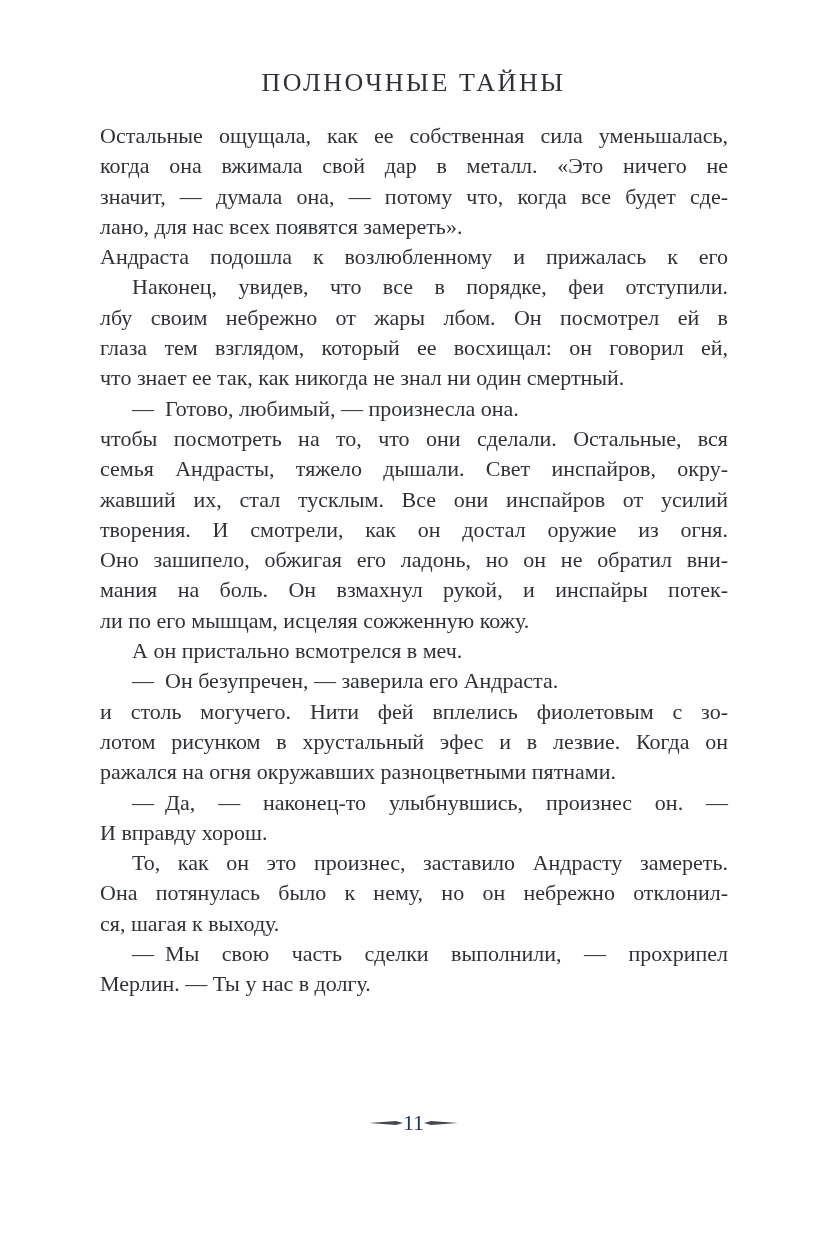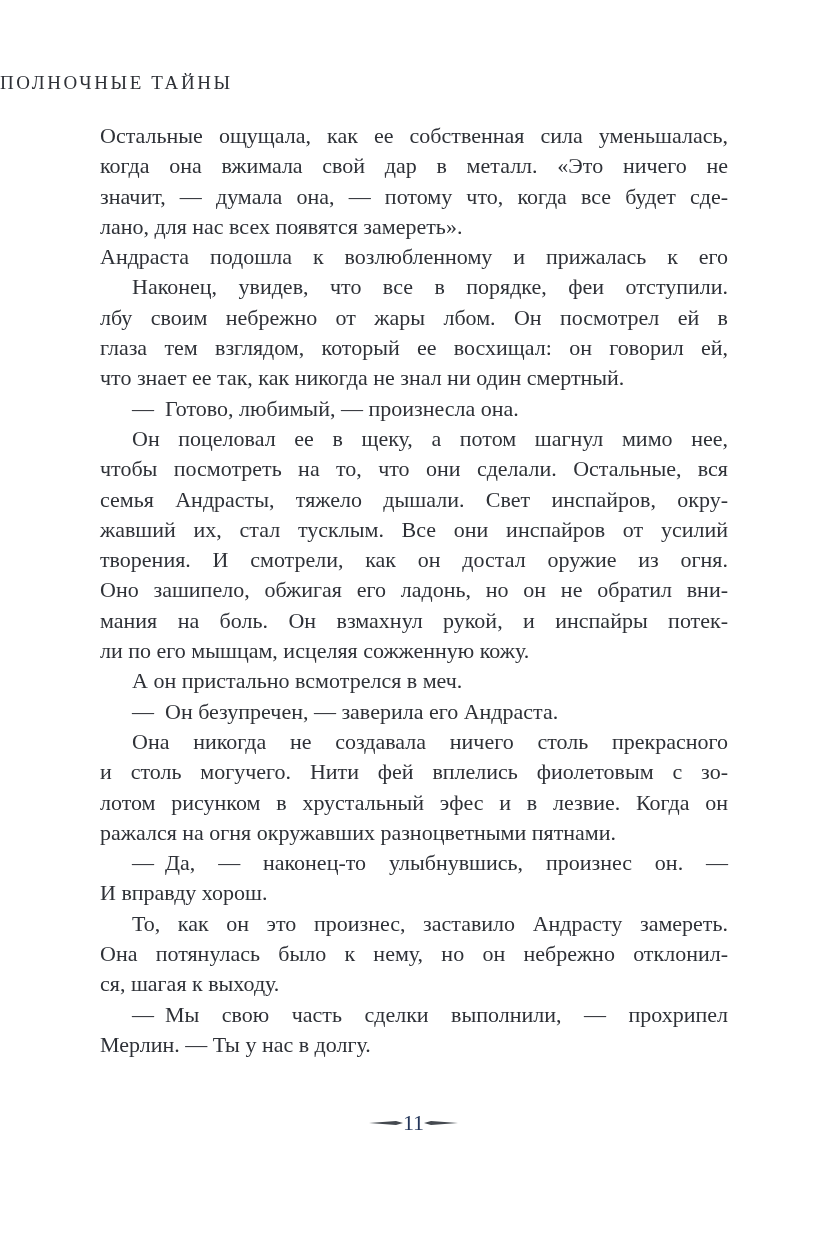--- a/index.html
+++ b/index.html
@@ -14,22 +14,22 @@
     background: #ffffff;
     font-family: "Liberation Serif", "DejaVu Serif", serif;
     color: #2e3137;
     overflow: hidden;
   }
   .running-header {
     position: absolute;
     top: 72px;
     left: 0;
     width: 827px;
-    text-align: left;
-    font-size: 19px;
+    text-align: center;
+    font-size: 26px;
     line-height: 22px;
     letter-spacing: 2.6px;
     color: #2e3137;
     font-weight: 400;
   }
   .body-text {
     position: absolute;
     top: 121px;
     left: 100px;
     width: 628px;
@@ -80,31 +80,29 @@
       <div class="line">Остальные ощущала, как ее собственная сила уменьшалась,</div>
       <div class="line">когда она вжимала свой дар в металл. «Это ничего не</div>
       <div class="line">значит, — думала она, — потому что, когда все будет сде-</div>
       <div class="line para-end">лано, для нас всех появятся замереть».</div>
       <div class="line">Андраста подошла к возлюбленному и прижалась к его</div>
       <div class="line indent">Наконец, увидев, что все в порядке, феи отступили.</div>
       <div class="line">лбу своим небрежно от жары лбом. Он посмотрел ей в</div>
       <div class="line">глаза тем взглядом, который ее восхищал: он говорил ей,</div>
       <div class="line para-end">что знает ее так, как никогда не знал ни один смертный.</div>
       <div class="line para-end indent">— Готово, любимый, — произнесла она.</div>
-      <div class="line indent">Он поцеловал ее в щеку, а потом шагнул мимо нее,</div>
       <div class="line">чтобы посмотреть на то, что они сделали. Остальные, вся</div>
       <div class="line">семья Андрасты, тяжело дышали. Свет инспайров, окру-</div>
       <div class="line">жавший их, стал тусклым. Все они инспайров от усилий</div>
       <div class="line">творения. И смотрели, как он достал оружие из огня.</div>
       <div class="line">Оно зашипело, обжигая его ладонь, но он не обратил вни-</div>
       <div class="line">мания на боль. Он взмахнул рукой, и инспайры потек-</div>
       <div class="line para-end">ли по его мышцам, исцеляя сожженную кожу.</div>
       <div class="line para-end indent">А он пристально всмотрелся в меч.</div>
       <div class="line para-end indent">— Он безупречен, — заверила его Андраста.</div>
-      <div class="line indent">Она никогда не создавала ничего столь прекрасного</div>
       <div class="line">и столь могучего. Нити фей вплелись фиолетовым с зо-</div>
       <div class="line">лотом рисунком в хрустальный эфес и в лезвие. Когда он</div>
       <div class="line para-end">ражался на огня окружавших разноцветными пятнами.</div>
       <div class="line indent">— Да, — наконец-то улыбнувшись, произнес он. —</div>
       <div class="line para-end">И вправду хорош.</div>
       <div class="line indent">То, как он это произнес, заставило Андрасту замереть.</div>
       <div class="line">Она потянулась было к нему, но он небрежно отклонил-</div>
       <div class="line para-end">ся, шагая к выходу.</div>
       <div class="line indent">— Мы свою часть сделки выполнили, — прохрипел</div>
       <div class="line para-end">Мерлин. — Ты у нас в долгу.</div>

